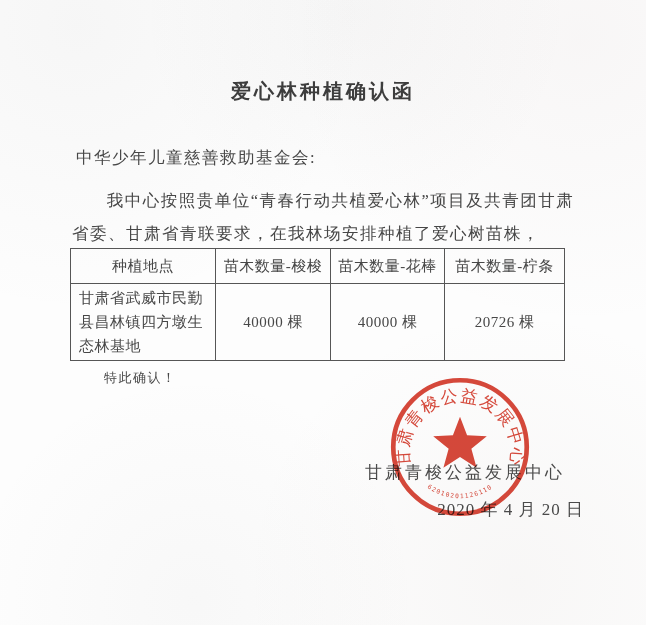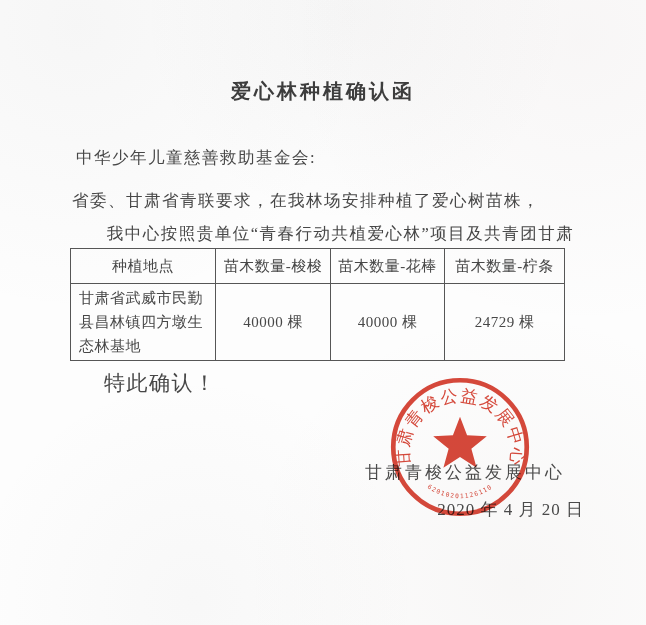--- a/index.html
+++ b/index.html
@@ -78,21 +78,21 @@
     text-align: left;
     line-height: 24px;
     padding: 2px 8px;
     word-break: break-all;
     margin-left: 25px;
   }
   .closing {
     position: absolute;
     top: 369px;
     left: 104px;
-    font-size: 21px;
+    font-size: 13px;
     letter-spacing: 1.5px;
     color: #474747;
     font-family: Liberation Mono, monospace;
   }
   .signature {
     position: absolute;
     top: 461px;
     right: 81px;
     font-size: 17px;
     letter-spacing: 3px;
@@ -119,22 +119,22 @@
 </head>
 <body>
 
 <div class="page">
 
   <h1 class="doc-title">爱心林种植确认函</h1>
 
   <div class="addressee">中华少年儿童慈善救助基金会:</div>
 
   <div class="body-para">
+    <div class="body-line indent">我中心按照贵单位“青春行动共植爱心林”项目及共青团甘肃</div>
     <div class="body-line">省委、甘肃省青联要求，在我林场安排种植了爱心树苗株，</div>
-    <div class="body-line indent">我中心按照贵单位“青春行动共植爱心林”项目及共青团甘肃</div>
   </div>
 
   <table class="confirm-table">
     <colgroup>
       <col style="width:145px">
       <col style="width:115px">
       <col style="width:114px">
       <col style="width:120px">
     </colgroup>
     <thead>
@@ -143,21 +143,21 @@
         <th>苗木数量-梭梭</th>
         <th>苗木数量-花棒</th>
         <th>苗木数量-柠条</th>
       </tr>
     </thead>
     <tbody>
       <tr>
         <td class="loc-cell">甘肃省武威市民勤县昌林镇四方墩生态林基地</td>
         <td>40000 棵</td>
         <td>40000 棵</td>
-        <td>24729 棵</td>
+        <td>20726 棵</td>
       </tr>
     </tbody>
   </table>
 
   <div class="closing">特此确认！</div>
 
   <div class="signature">甘肃青梭公益发展中心</div>
 
   <div class="doc-date">2020 年 4 月 20 日</div>
 

